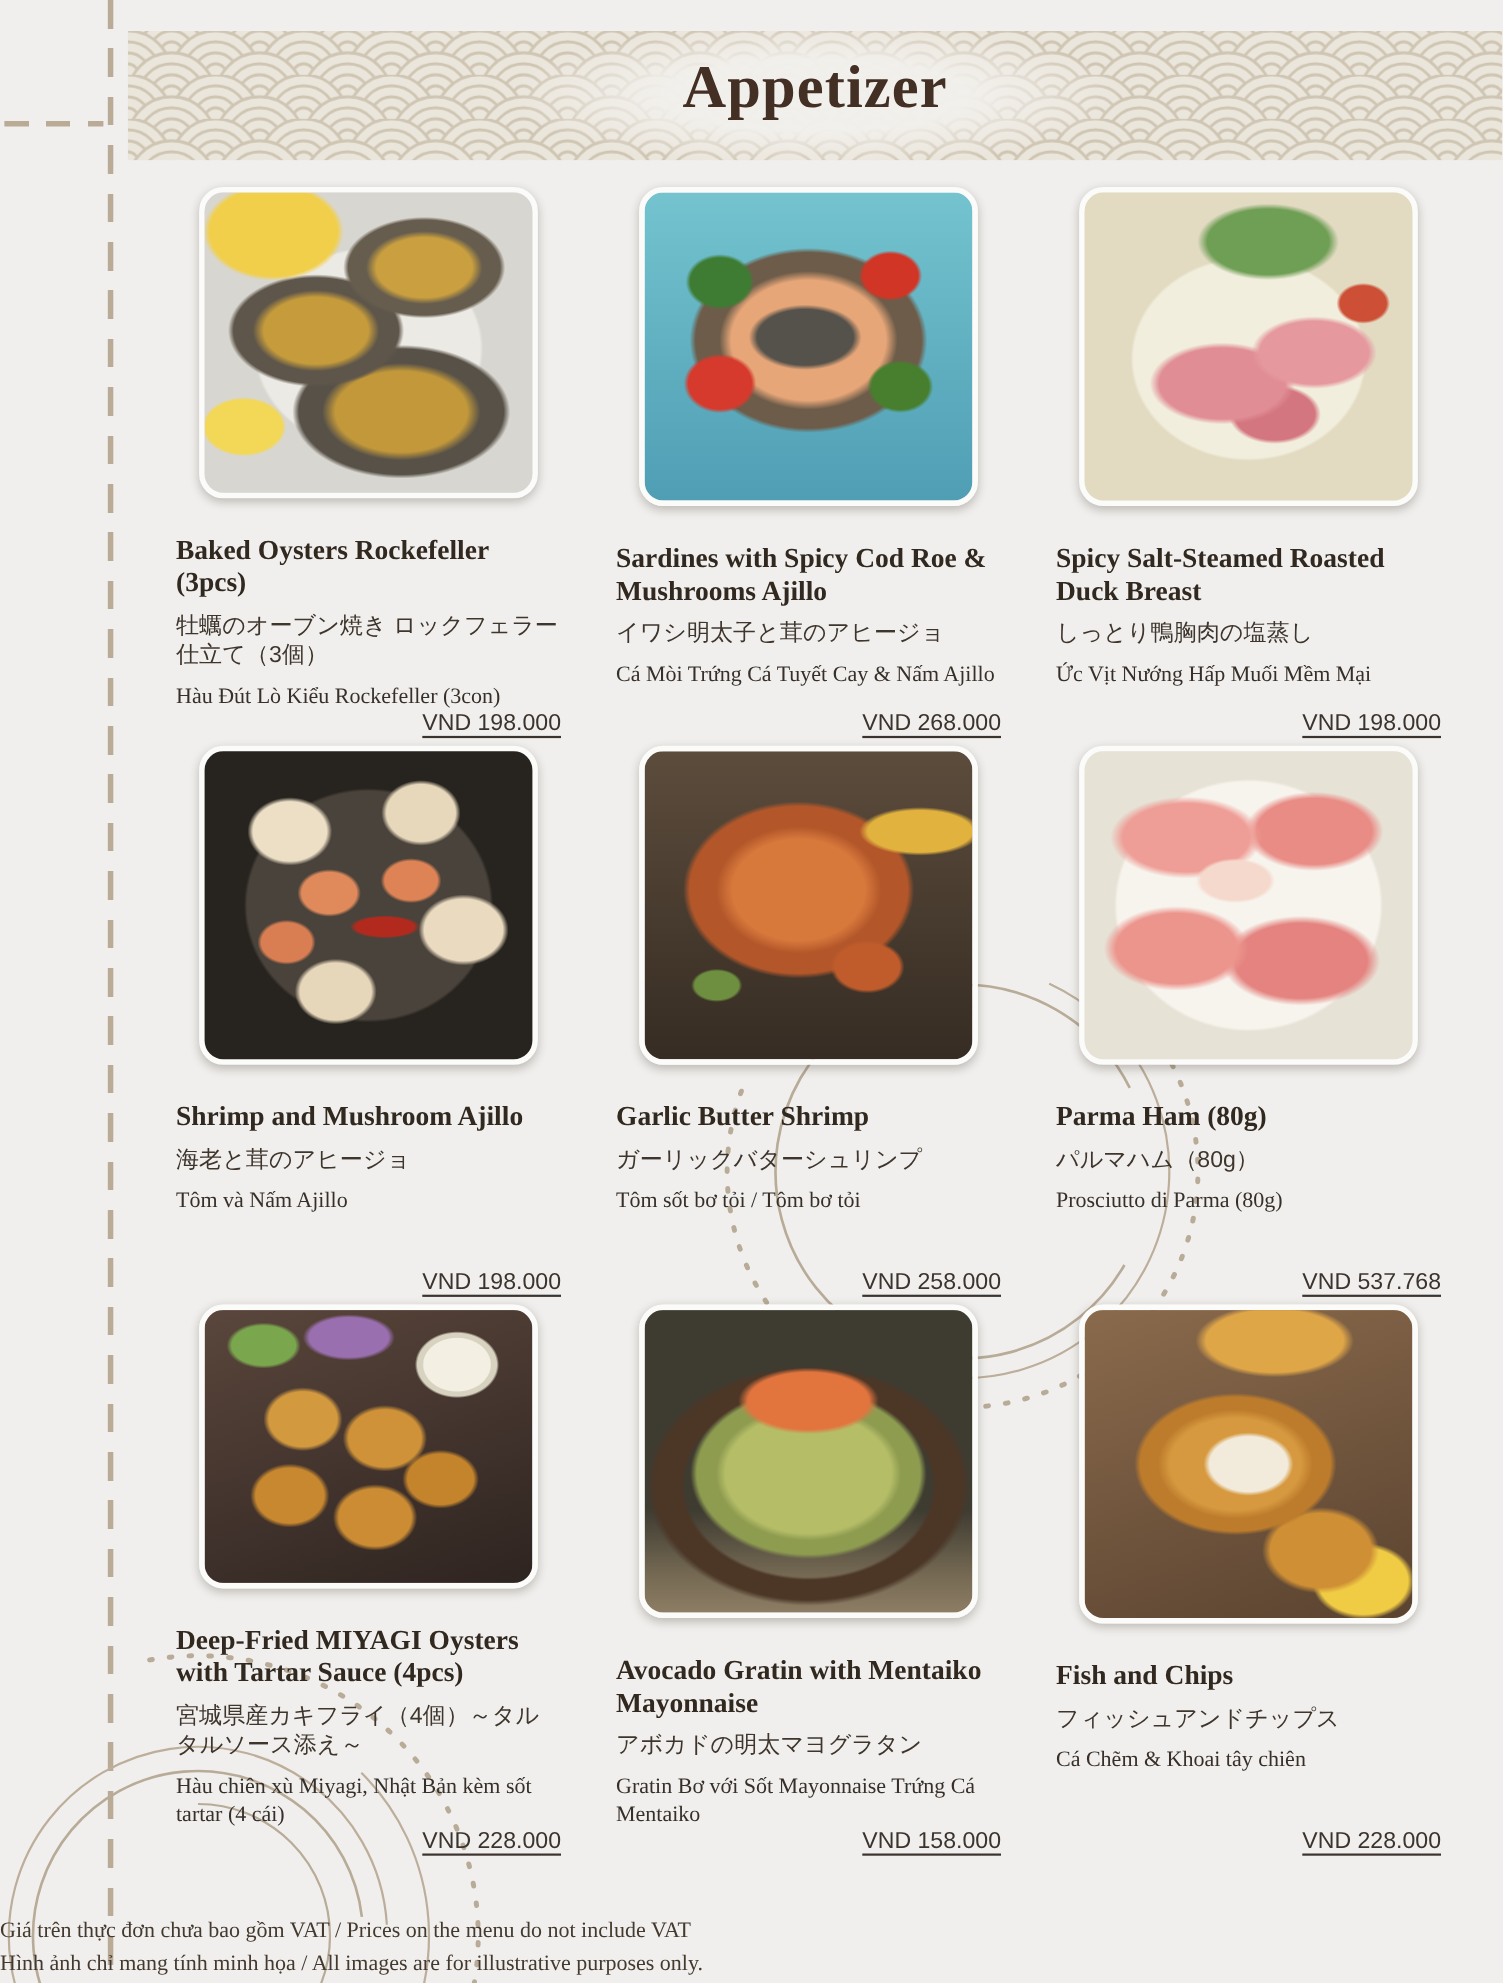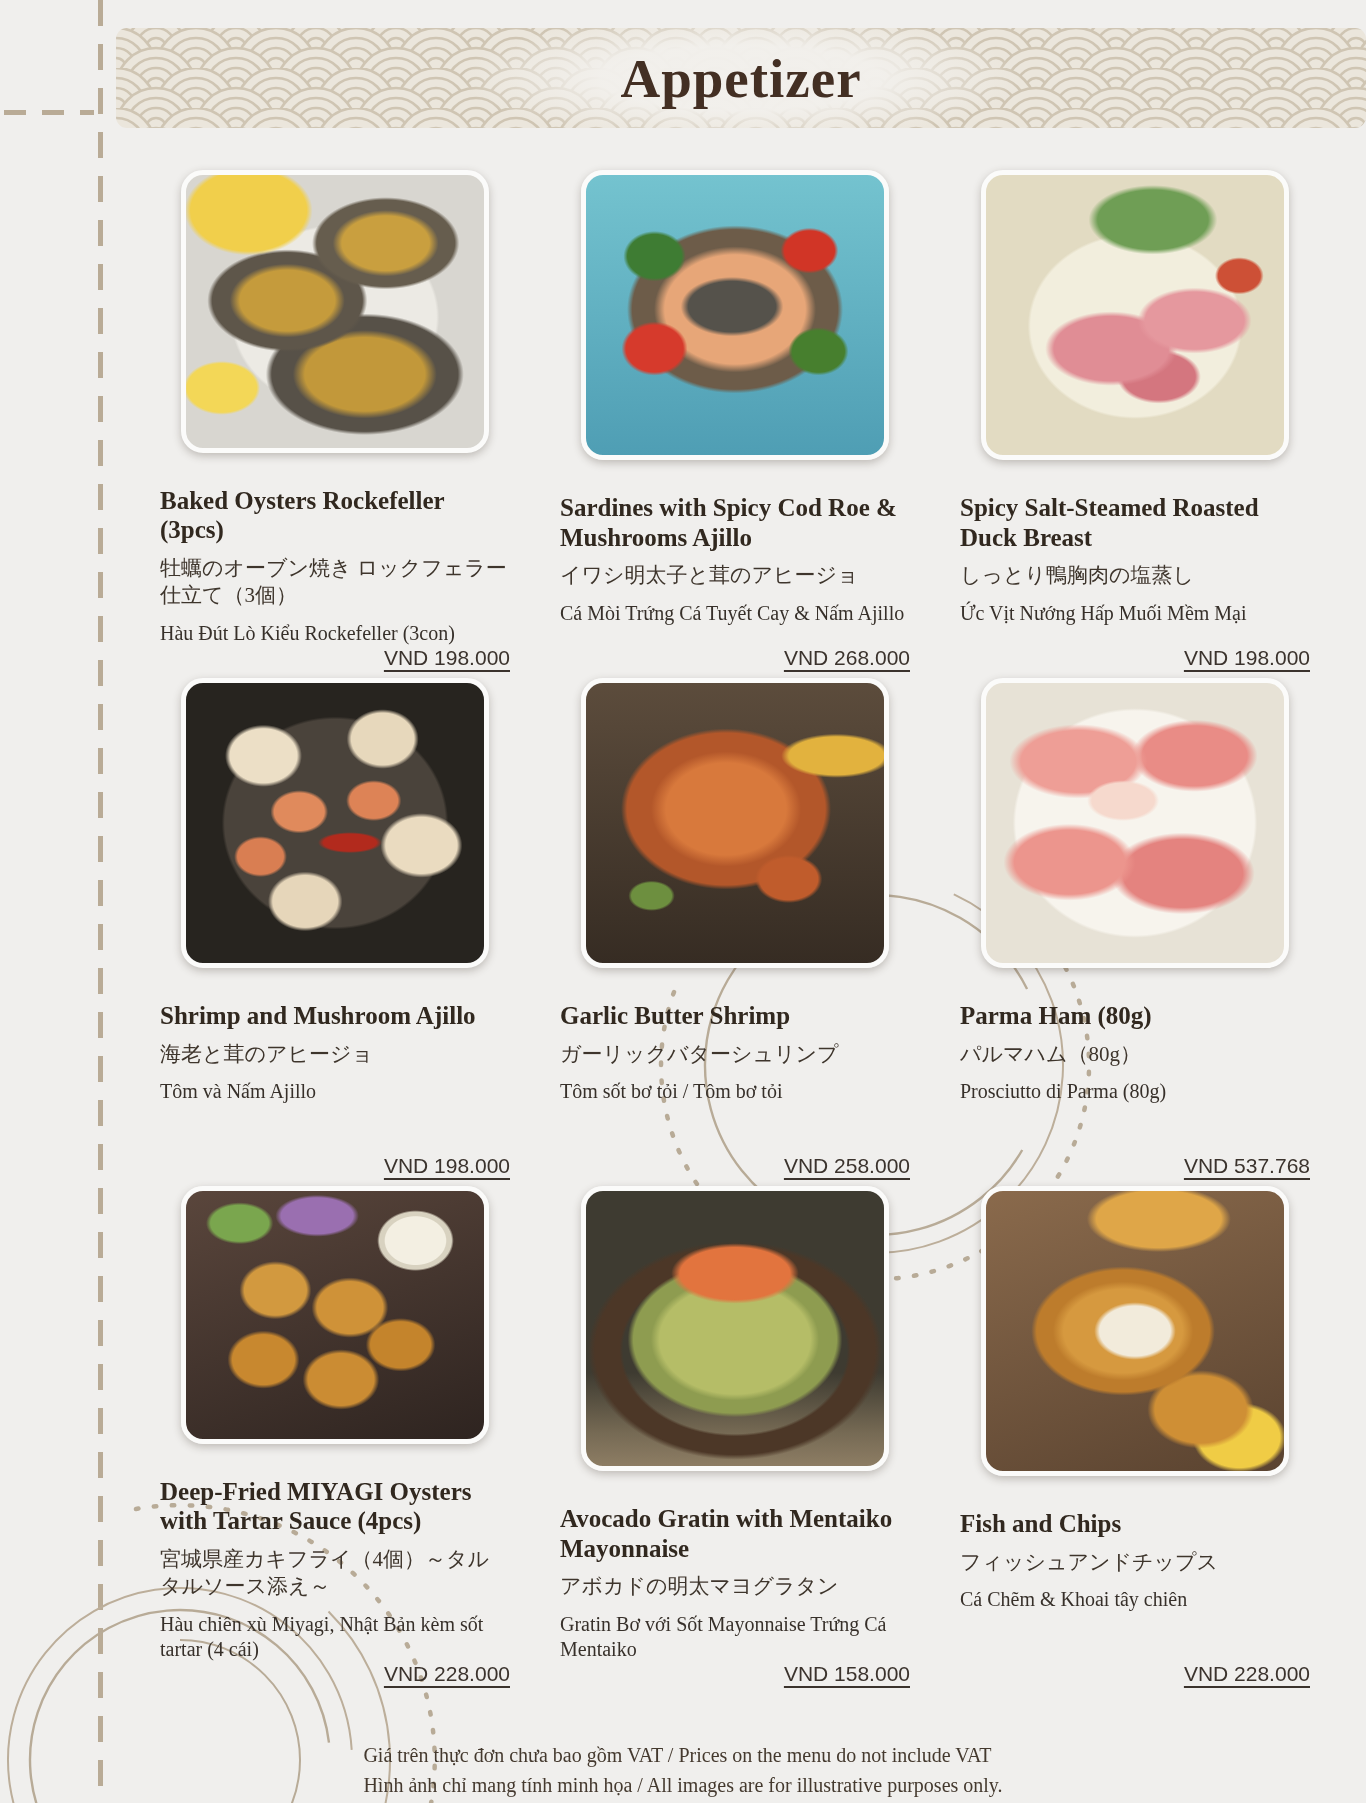--- a/index.html
+++ b/index.html
@@ -10,21 +10,21 @@
     overflow:hidden;
     font-family:"Liberation Serif",serif;
     color:#3a2f26;
   }
   
   .v-dash{position:absolute;left:98px;top:0;width:5px;height:100%;
     background:repeating-linear-gradient(180deg,#b9ab96 0 26px,transparent 26px 44px);z-index:0;}
   .h-dash{position:absolute;left:4px;top:110px;width:90px;height:5px;
     background:repeating-linear-gradient(90deg,#b9ab96 0 22px,transparent 22px 38px);z-index:0;}
   
-  .header-band{position:absolute;left:116px;right:0;top:28px;height:100px;overflow:hidden;z-index:1;border-radius:11px;}
+  .header-band{position:absolute;left:116px;right:0;top:28px;height:118px;overflow:hidden;z-index:1;}
   .header-band svg.wave{position:absolute;inset:0;width:100%;height:100%;display:block;}
   .title-halo{position:absolute;left:50%;top:50%;transform:translate(-50%,-50%);
     width:560px;height:130px;border-radius:50%;
     background:radial-gradient(closest-side,rgba(242,240,236,.97) 50%,rgba(242,240,236,0) 100%);}
   .page-title{position:absolute;inset:0;margin:0;text-align:center;line-height:102px;
     font-family:"Liberation Serif",serif;font-weight:700;font-size:55px;
     letter-spacing:1px;color:#432f23;}
   
   .decor{position:absolute;z-index:0;}
   .decor-mid{left:640px;top:845px;}
@@ -32,30 +32,30 @@
   
   .menu-grid{position:absolute;left:160px;top:170px;z-index:1;
     display:grid;grid-template-columns:repeat(3,350px);column-gap:50px;grid-auto-rows:508px;}
   .card{display:flex;flex-direction:column;height:508px;}
   .photo{width:308px;height:290px;align-self:center;border-radius:22px;
     border:5px solid #fbfbfa;box-sizing:border-box;
     box-shadow:0 3px 9px rgba(60,50,40,.28);background-color:#9a948a;}
   .name-en{margin:33px 0 0 0;font-family:"Liberation Serif",serif;font-weight:700;
     font-size:25px;line-height:1.18;color:#31281f;
     text-decoration-thickness:2.5px;text-underline-offset:5px;}
-  .name-jp{margin:10px 0 0 0;font-family:Liberation Serif, serif;
+  .name-jp{margin:10px 0 0 0;font-family:Liberation Sans, sans-serif;
     font-size:21px;line-height:1.32;color:#3e352c;}
   .name-vi{margin:11px 0 0 0;font-family:"Liberation Serif",serif;
     font-size:20px;line-height:1.25;color:#37302a;}
   .price{margin-top:auto;padding-bottom:8px;text-align:right;
     font-family:"Liberation Sans",sans-serif;font-size:21px;color:#3b332d;
     text-decoration:underline;text-decoration-thickness:2px;text-underline-offset:5px;}
   
   .footer{position:absolute;top:1740px;left:0;width:100%;z-index:1;
-    display:flex;flex-direction:column;align-items:center;
+    display:flex;flex-direction:column;align-items:flex-start;
     font-family:"Liberation Serif",serif;font-size:20px;line-height:1.5;color:#44392e;}
   .footer p{margin:0;}
   
   [data-dish="baked-oysters-rockefeller"]{background:
     radial-gradient(100px 70px at 21% 13%,#f1cf4b 0 58%,rgba(241,207,75,0) 64%),
     radial-gradient(60px 42px at 12% 78%,#f3d757 0 58%,rgba(243,215,87,0) 64%),
     radial-gradient(115px 72px at 67% 25%,#c99f3f 0 38%,#665d4e 46% 60%,rgba(102,93,78,0) 64%),
     radial-gradient(125px 80px at 34% 46%,#c59b3c 0 38%,#5e564a 46% 60%,rgba(94,86,74,0) 64%),
     radial-gradient(150px 92px at 60% 73%,#c2983a 0 40%,#575148 48% 62%,rgba(87,81,72,0) 66%),
     radial-gradient(closest-side at 50% 52%,#eceae4 0 68%,#d8d6d0 70% 100%);background-color:#c9c7c1;}

